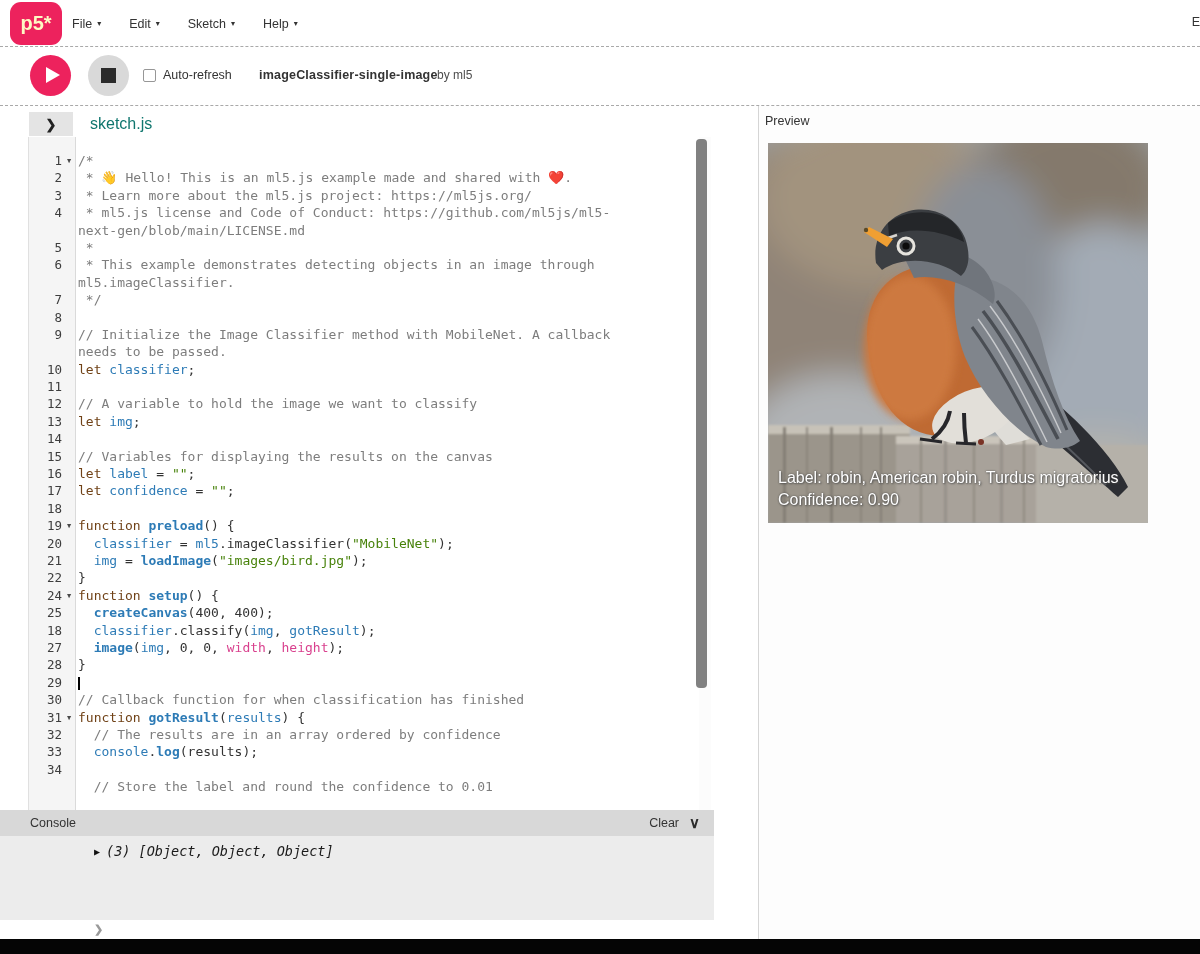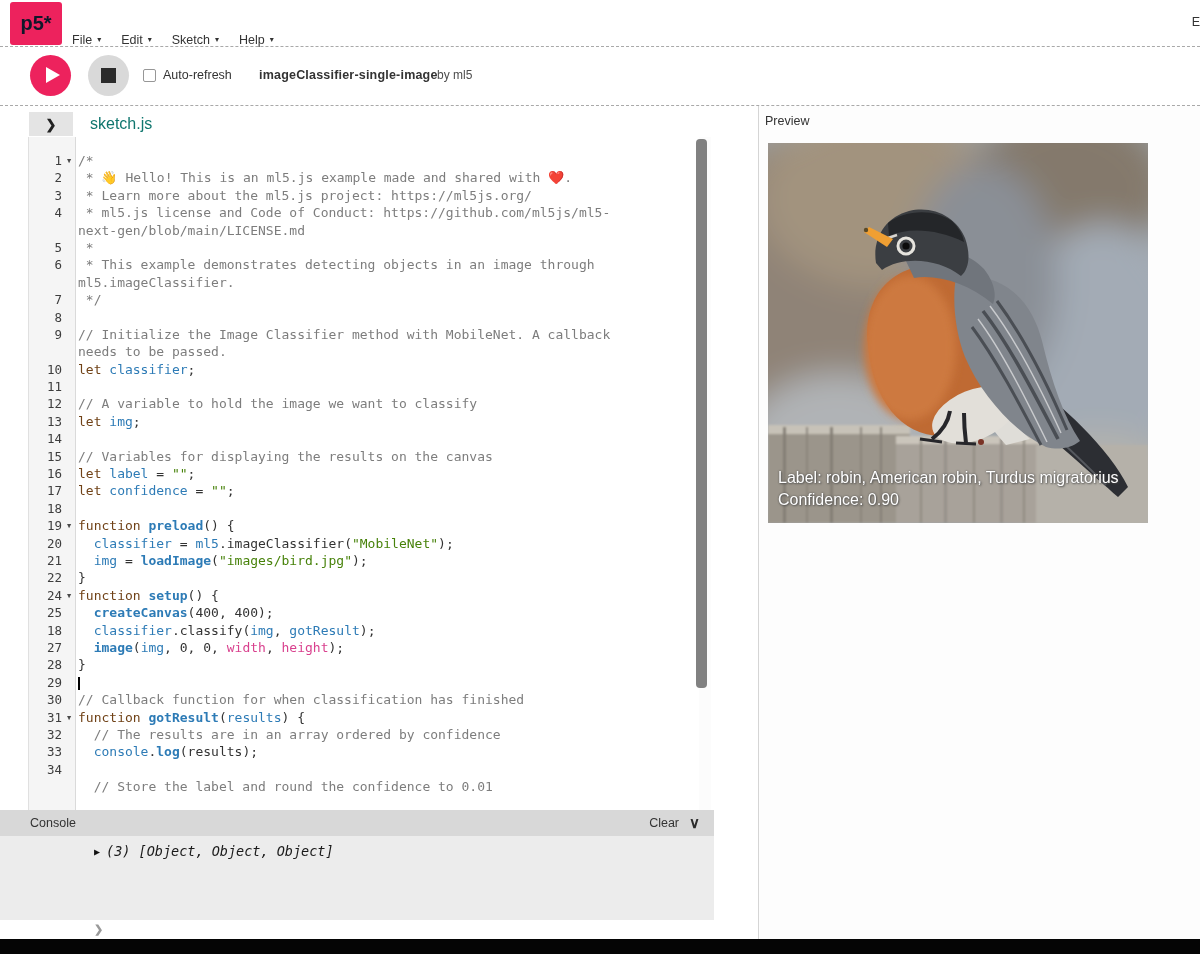--- a/index.html
+++ b/index.html
@@ -5,23 +5,23 @@
   * { margin:0; padding:0; box-sizing:border-box; }
   html,body { background:#e9e9e9; }
   #app {
     position:relative; width:1200px; height:954px; background:#fff;
     font-family:"Liberation Sans", sans-serif; overflow:hidden; color:#333;
   }
   
   #menubar { position:absolute; left:0; top:0; width:1200px; height:47px;
     background:#fff; border-bottom:1px dashed #a9a9a9; }
   #logo { position:absolute; left:10px; top:2px; width:52px; height:43px;
-    background:#ed225d; border-radius:3px; color:#0f172a; font-weight:bold;
+    background:#ed225d; border-radius:11px; color:#fef9c3; font-weight:bold;
     font-size:20px; display:flex; align-items:center; justify-content:center; cursor:pointer; }
-  #menus { position:absolute; left:72px; top:0; height:47px; display:flex; align-items:center; gap:20px;margin-top:16px; }
+  #menus { position:absolute; left:72px; top:0; height:47px; display:flex; align-items:center; gap:28px; }
   .menu-item { font-size:12.5px; color:#333; display:flex; align-items:center; gap:5px; cursor:pointer; }
   .caret { font-size:8px; color:#333; }
   #lang { position:absolute; right:-14px; top:15px; font-size:12.5px; color:#333; }
   
   #toolbar { position:absolute; left:0; top:47px; width:1200px; height:59px;
     background:#fff; border-bottom:1px dashed #a9a9a9; }
   #play-btn { position:absolute; left:30px; top:8px; width:41px; height:41px; border-radius:50%;
     background:#ed225d; border:none; cursor:pointer; }
   #play-btn .tri { position:absolute; left:16px; top:12px; width:0; height:0;
     border-left:14px solid #fff; border-top:8.5px solid transparent; border-bottom:8.5px solid transparent; }

